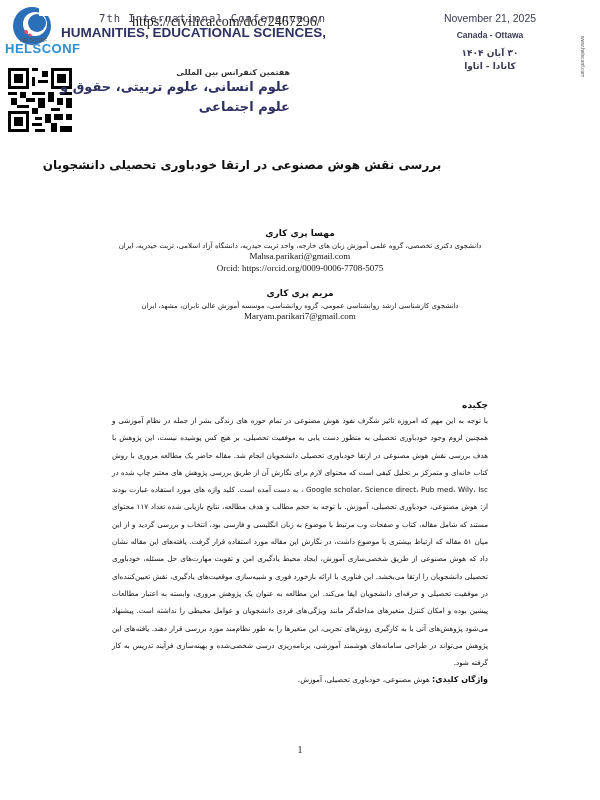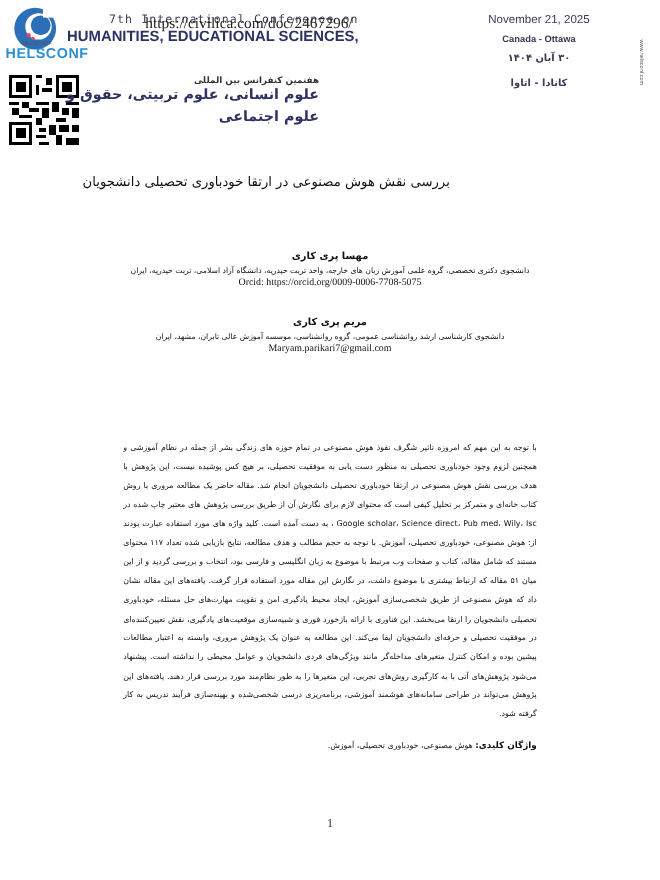--- a/index.html
+++ b/index.html
@@ -17,36 +17,36 @@
   .qr { position:absolute; left:8px; top:68px; width:64px; height:64px; }
 
   .conf-fa { position:absolute; right:310px; top:68px; direction:rtl; text-align:right; font-family:"DejaVu Sans", sans-serif; color:#2e3161; }
   .conf-fa .s { font-size:8px; font-weight:bold; color:#333; }
   .conf-fa .b { font-size:13px; font-weight:bold; line-height:20px; white-space:nowrap; }
 
   .date-block { position:absolute; left:430px; top:12px; width:120px; text-align:center; font-family:"Liberation Sans", sans-serif; color:#3b3b55; }
   .date-block .d1 { font-size:10.5px; font-weight:normal; }
   .date-block .d2 { font-size:8.5px; font-weight:bold; margin-top:6px; }
   .date-block .d3 { font-size:9px; font-weight:bold; margin-top:8px; direction:rtl; font-family:"DejaVu Sans", sans-serif; }
-  .date-block .d4 { font-size:9px; font-weight:bold; margin-top:13px; direction:rtl; font-family:"DejaVu Sans", sans-serif; }
+  .date-block .d4 { font-size:9px; font-weight:bold; margin-top:3px; direction:rtl; font-family:"DejaVu Sans", sans-serif; }
   .side-url { position:absolute; left:586px; top:36px; transform:rotate(90deg); transform-origin:left top; font-size:5px; color:#555; font-family:"Liberation Sans", sans-serif; white-space:nowrap; }
 
-  .title { position:absolute; left:0; width:484px; top:158px; text-align:center; direction:rtl; font-weight:normal; font-size:12px; color:#111; }
+  .title { position:absolute; left:0; width:484px; top:158px; text-align:center; direction:rtl; font-weight:bold; font-size:12px; color:#111; }
 
   .author { position:absolute; left:0; width:600px; text-align:center; color:#111; }
   .author .name { direction:rtl; font-weight:bold; font-size:9px; }
   .author .aff { direction:rtl; font-size:7px; margin-top:4px; white-space:nowrap; }
   .author .mail, .author .orcid { font-family:"Liberation Serif", serif; font-size:9px; line-height:12px; }
   .a1 { top:228px; }
   .a2 { top:288px; }
 
   .abstract { position:absolute; left:112px; width:376px; top:398px; direction:rtl; text-align:justify; font-size:7.2px; line-height:17.3px; color:#111; }
   .abstract .heading { font-weight:bold; font-size:9px; line-height:14px; }
   .abstract p { margin:0; text-align-last:right; }
-  .abstract .kw { margin-top:12px; }
+  .abstract .kw { margin-top:0; }
   .abstract .kw b { font-weight:bold; font-size:8px; }
 
   .page-num { position:absolute; left:0; width:600px; top:743px; text-align:center; font-family:"Liberation Serif", serif; font-size:11px; color:#333; }
 </style>
 </head>
 <body>
 
 <svg class="logo" viewBox="0 0 52 52">
   <circle cx="26" cy="22" r="19" fill="#2b6fb8"></circle>
   <circle cx="29" cy="20" r="12" fill="#ffffff"></circle>
@@ -116,29 +116,31 @@
   <div class="d3">۳۰ آبان ۱۴۰۴</div>
   <div class="d4">کانادا - اتاوا</div>
 </div>
 <div class="side-url">www.helsconf.com</div>
 
 <div class="title">بررسی نقش هوش مصنوعی در ارتقا خودباوری تحصیلی دانشجویان</div>
 
 <div class="author a1">
   <div class="name">مهسا پری کاری</div>
   <div class="aff">دانشجوی دکتری تخصصی، گروه علمی آموزش زبان های خارجه، واحد تربت حیدریه، دانشگاه آزاد اسلامی، تربت حیدریه، ایران</div>
+  <div class="mail">Mahsa.parikari@gmail.com</div>
   <div class="orcid">Orcid: https://orcid.org/0009-0006-7708-5075</div>
 </div>
 <div class="author a2">
   <div class="name">مریم پری کاری</div>
   <div class="aff">دانشجوی کارشناسی ارشد روانشناسی عمومی، گروه روانشناسی، موسسه آموزش عالی تابران، مشهد، ایران</div>
   <div class="mail">Maryam.parikari7@gmail.com</div>
 </div>
 
 <div class="abstract">
+  <div class="heading">چکیده</div>
   <p>با توجه به این مهم که امروزه تاثیر شگرف نفوذ هوش مصنوعی در تمام حوزه های زندگی بشر از جمله در نظام آموزشی و همچنین لزوم وجود خودباوری تحصیلی به منظور دست یابی به موفقیت تحصیلی، بر هیچ کس پوشیده نیست، این پژوهش با هدف بررسی نقش هوش مصنوعی در ارتقا خودباوری تحصیلی دانشجویان انجام شد. مقاله حاضر یک مطالعه مروری با روش کتاب خانه‌ای و متمرکز بر تحلیل کیفی است که محتوای لازم برای نگارش آن از طریق بررسی پژوهش های معتبر چاپ شده در Google scholar، Science direct، Pub med، Wily، Isc ، به دست آمده است. کلید واژه های مورد استفاده عبارت بودند از: هوش مصنوعی، خودباوری تحصیلی، آموزش. با توجه به حجم مطالب و هدف مطالعه، نتایج بازیابی شده تعداد ۱۱۷ محتوای مستند که شامل مقاله، کتاب و صفحات وب مرتبط با موضوع به زبان انگلیسی و فارسی بود، انتخاب و بررسی گردید و از این میان ۵۱ مقاله که ارتباط بیشتری با موضوع داشت، در نگارش این مقاله مورد استفاده قرار گرفت. یافته‌های این مقاله نشان داد که هوش مصنوعی از طریق شخصی‌سازی آموزش، ایجاد محیط یادگیری امن و تقویت مهارت‌های حل مسئله، خودباوری تحصیلی دانشجویان را ارتقا می‌بخشد. این فناوری با ارائه بازخورد فوری و شبیه‌سازی موقعیت‌های یادگیری، نقش تعیین‌کننده‌ای در موفقیت تحصیلی و حرفه‌ای دانشجویان ایفا می‌کند. این مطالعه به عنوان یک پژوهش مروری، وابسته به اعتبار مطالعات پیشین بوده و امکان کنترل متغیرهای مداخله‌گر مانند ویژگی‌های فردی دانشجویان و عوامل محیطی را نداشته است. پیشنهاد می‌شود پژوهش‌های آتی با به کارگیری روش‌های تجربی، این متغیرها را به طور نظام‌مند مورد بررسی قرار دهند. یافته‌های این پژوهش می‌تواند در طراحی سامانه‌های هوشمند آموزشی، برنامه‌ریزی درسی شخصی‌شده و بهینه‌سازی فرآیند تدریس به کار گرفته شود.</p>
   <div class="kw">
     <b>واژگان کلیدی:</b>
     <span>هوش مصنوعی، خودباوری تحصیلی، آموزش.</span>
   </div>
 </div>
 
 <div class="page-num">1</div>
 
 </body></html>

